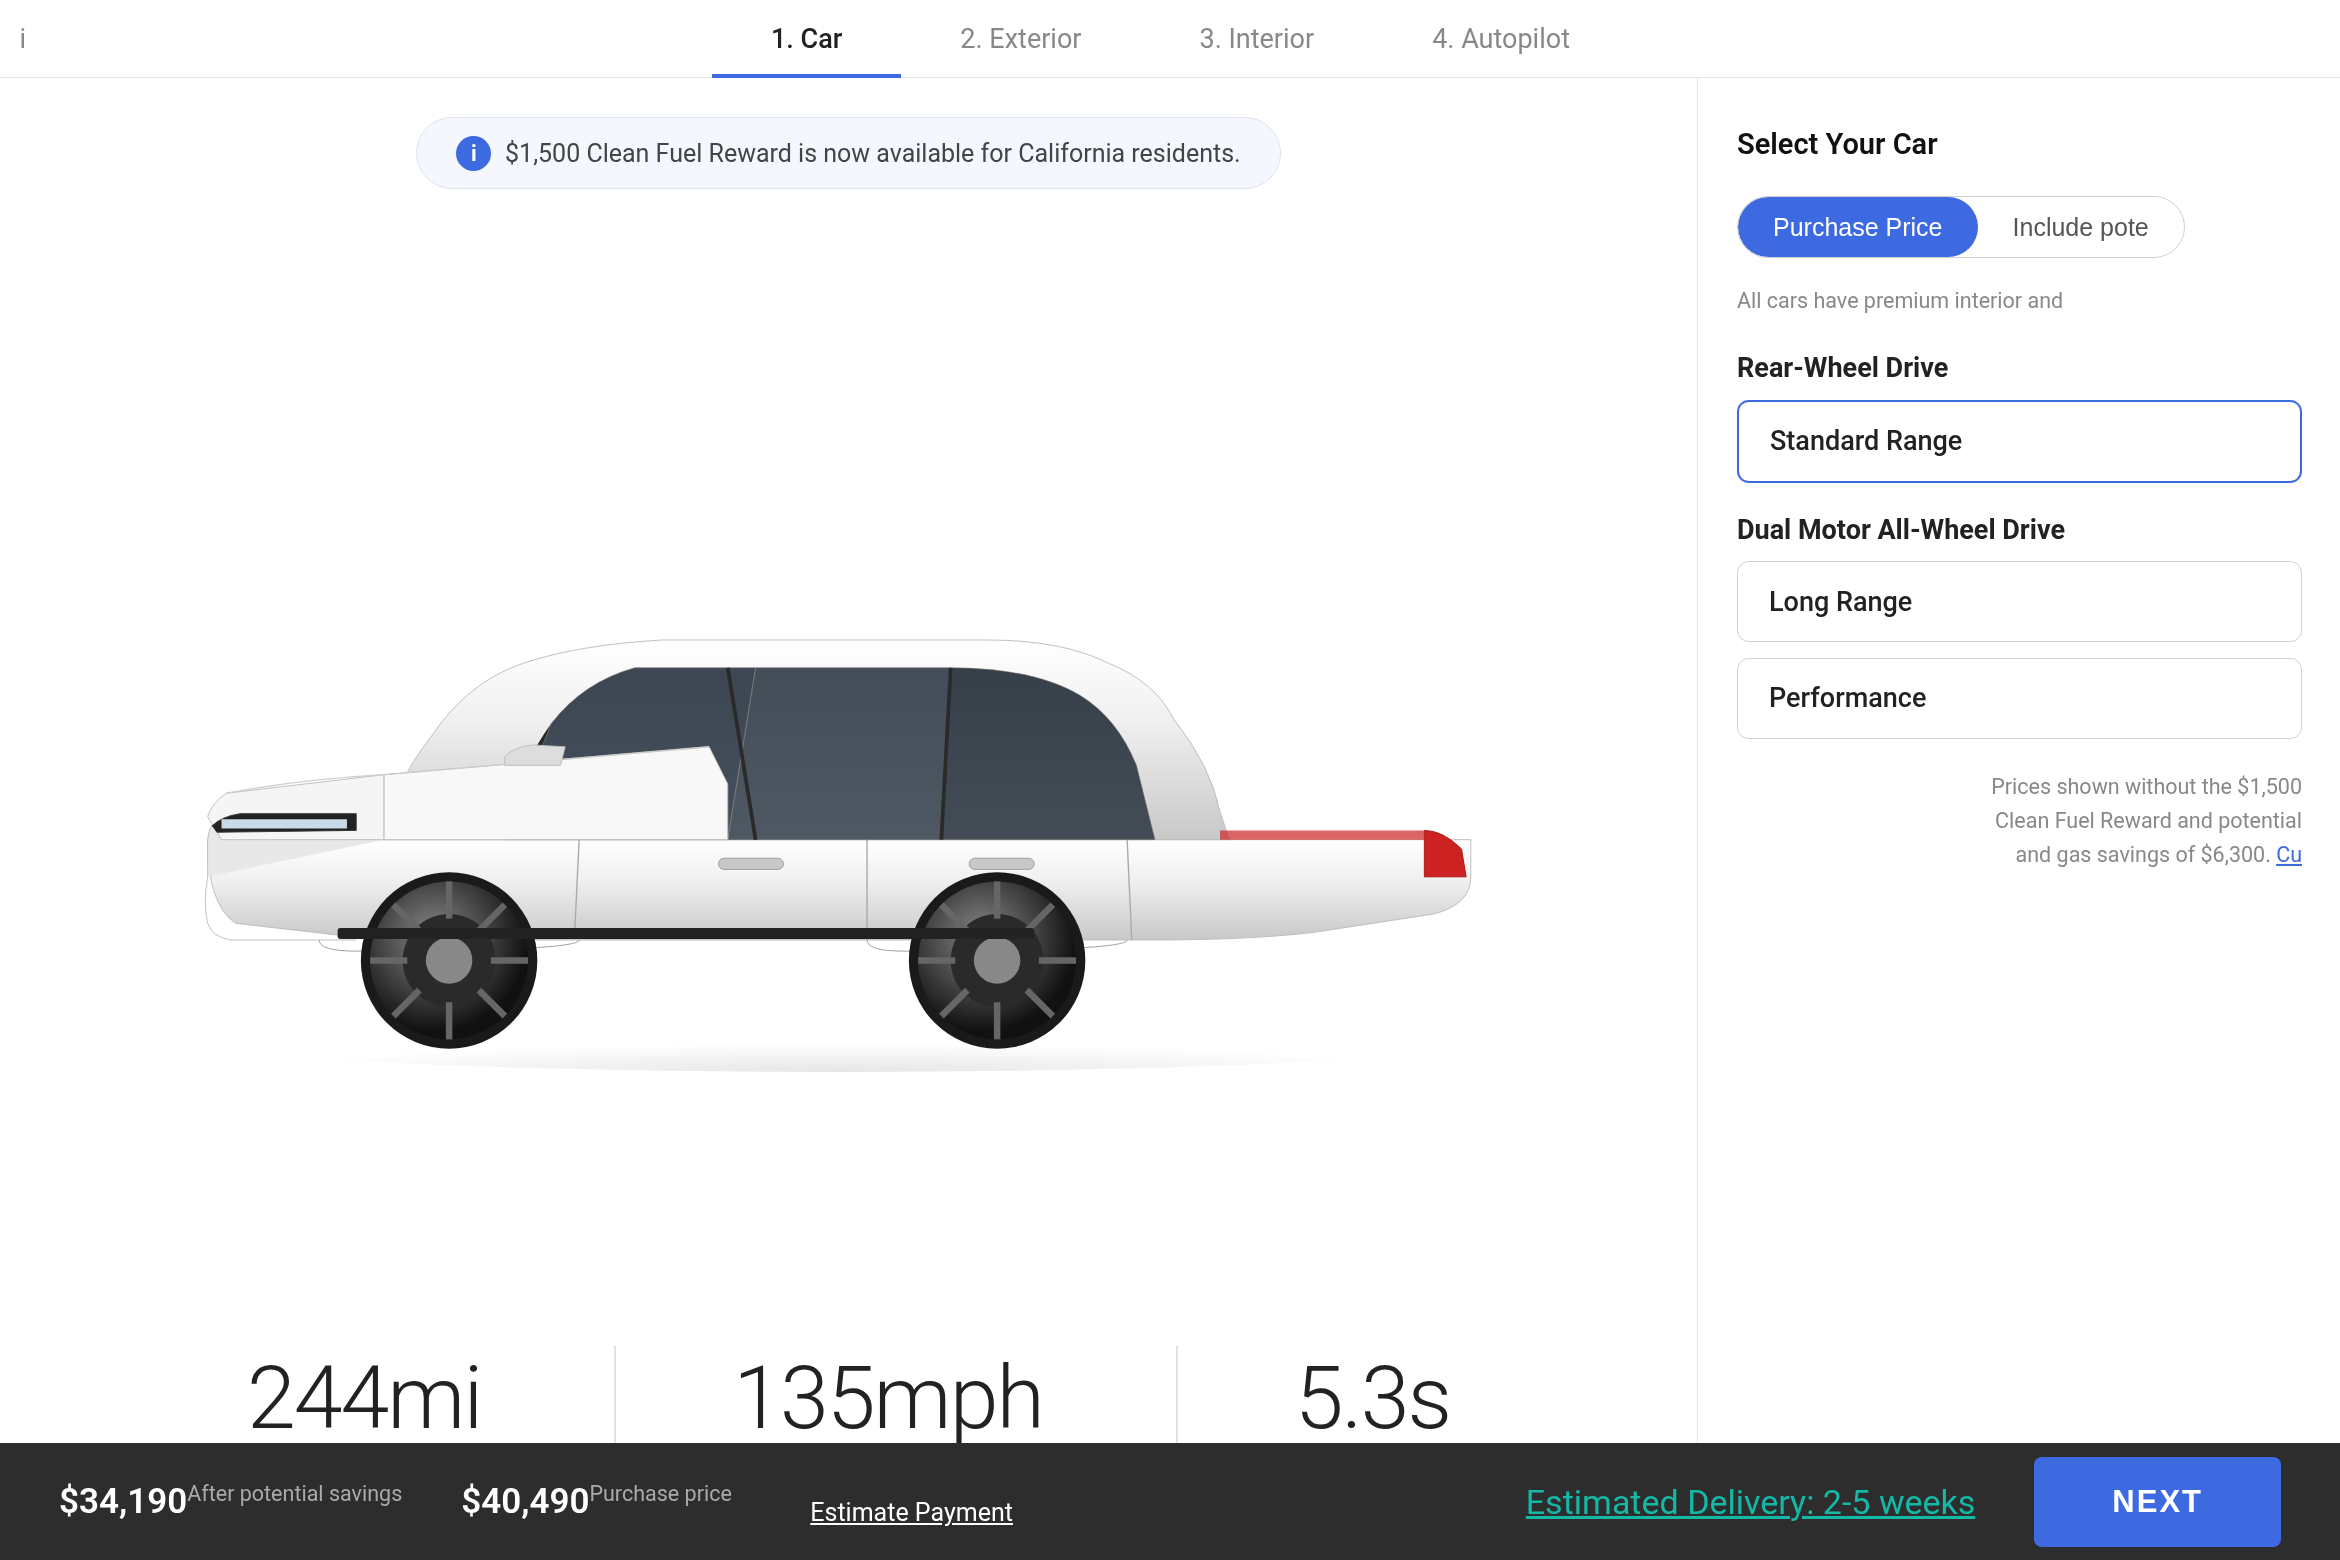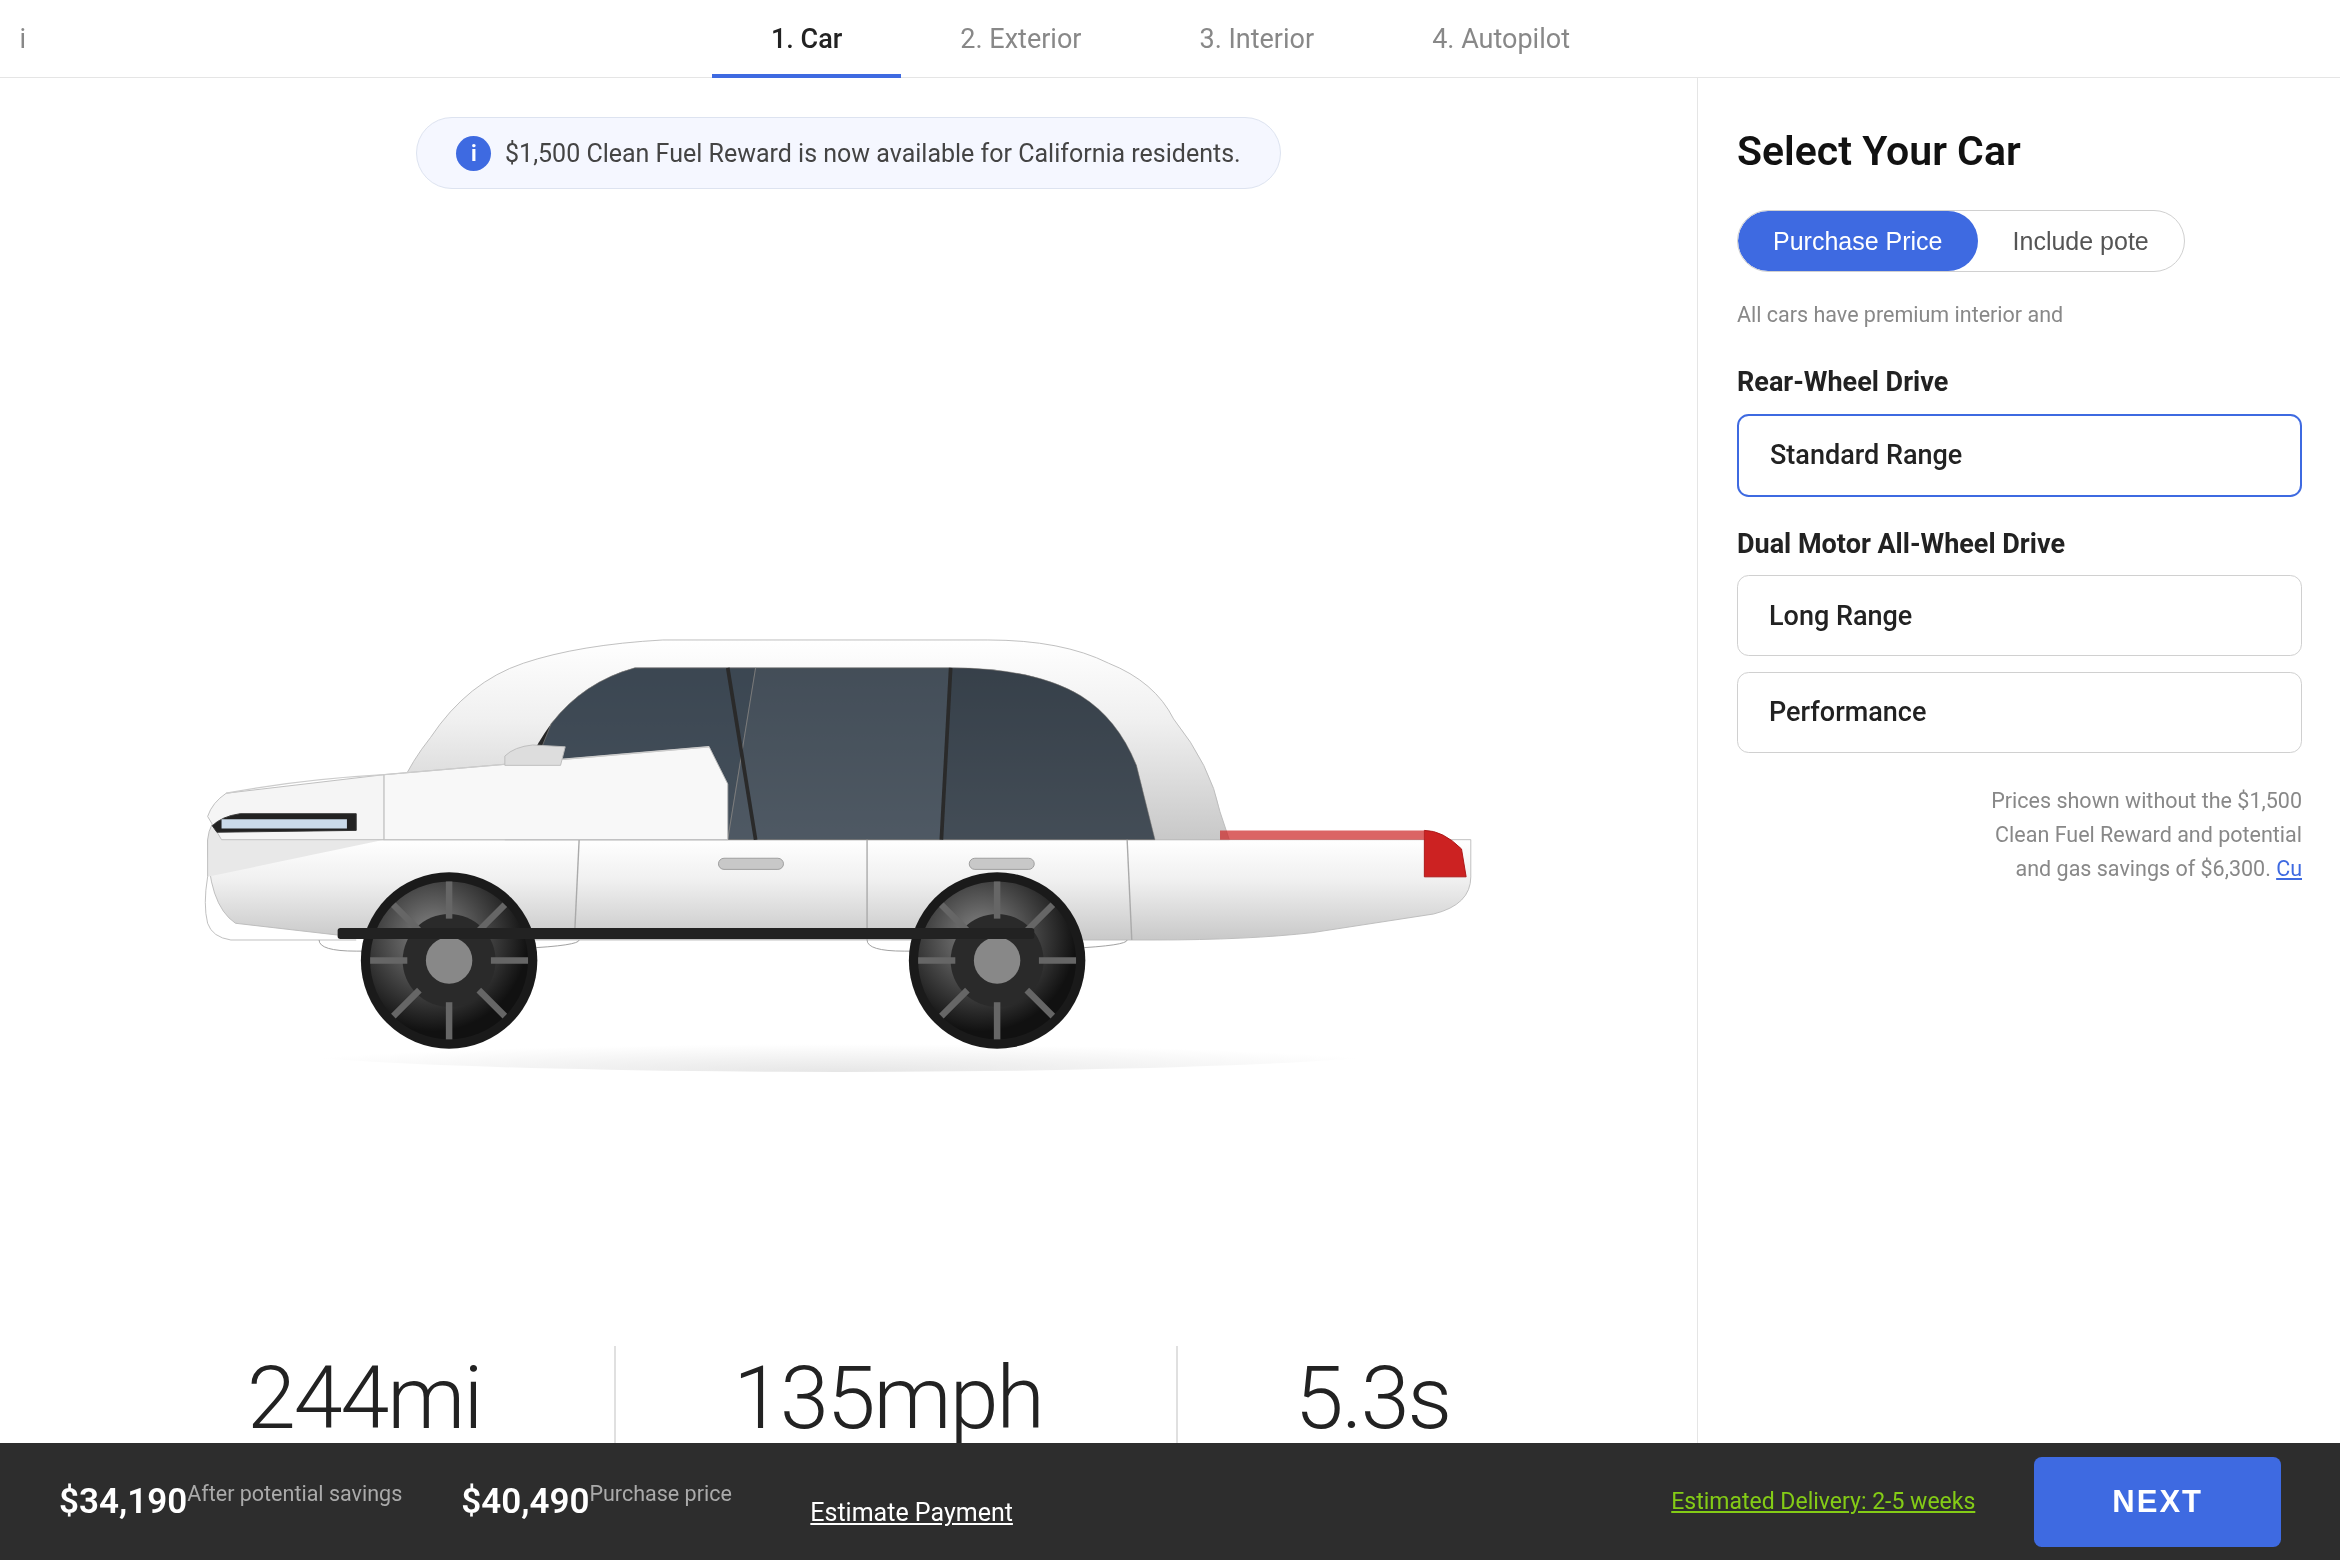--- a/index.html
+++ b/index.html
@@ -142,21 +142,21 @@
 
     
     .right-sidebar {
       width: 644px;
       background: #fff;
       border-left: 1px solid #e5e5e5;
       padding: 49px 39px;
       overflow: hidden;
     }
     .sidebar-title {
-      font-size: 41px;
+      font-size: 29px;
       font-weight: 600;
       color: #111;
       margin-bottom: 35px;
     }
 
     
     .price-toggle {
       display: flex;
       border: 1.5px solid #d0d0d0;
       border-radius: 49px;
@@ -270,22 +270,22 @@
     .estimate-link {
       font-size: 25px;
       color: #fff;
       text-decoration: underline;
       cursor: pointer;
       margin-left: 19.5px;
       margin-top: 22px;
     }
     .spacer { flex: 1; }
     .delivery-text {
-      font-size: 23px;
-      color: #84cc16;
+      font-size: 34px;
+      color: #14b8a6;
       text-decoration: underline;
       cursor: pointer;
     }
     .next-btn {
       background: #3e6ae1;
       color: #fff;
       border: none;
       border-radius: 7.8px;
       padding: 27px 78px;
       font-size: 31px;

